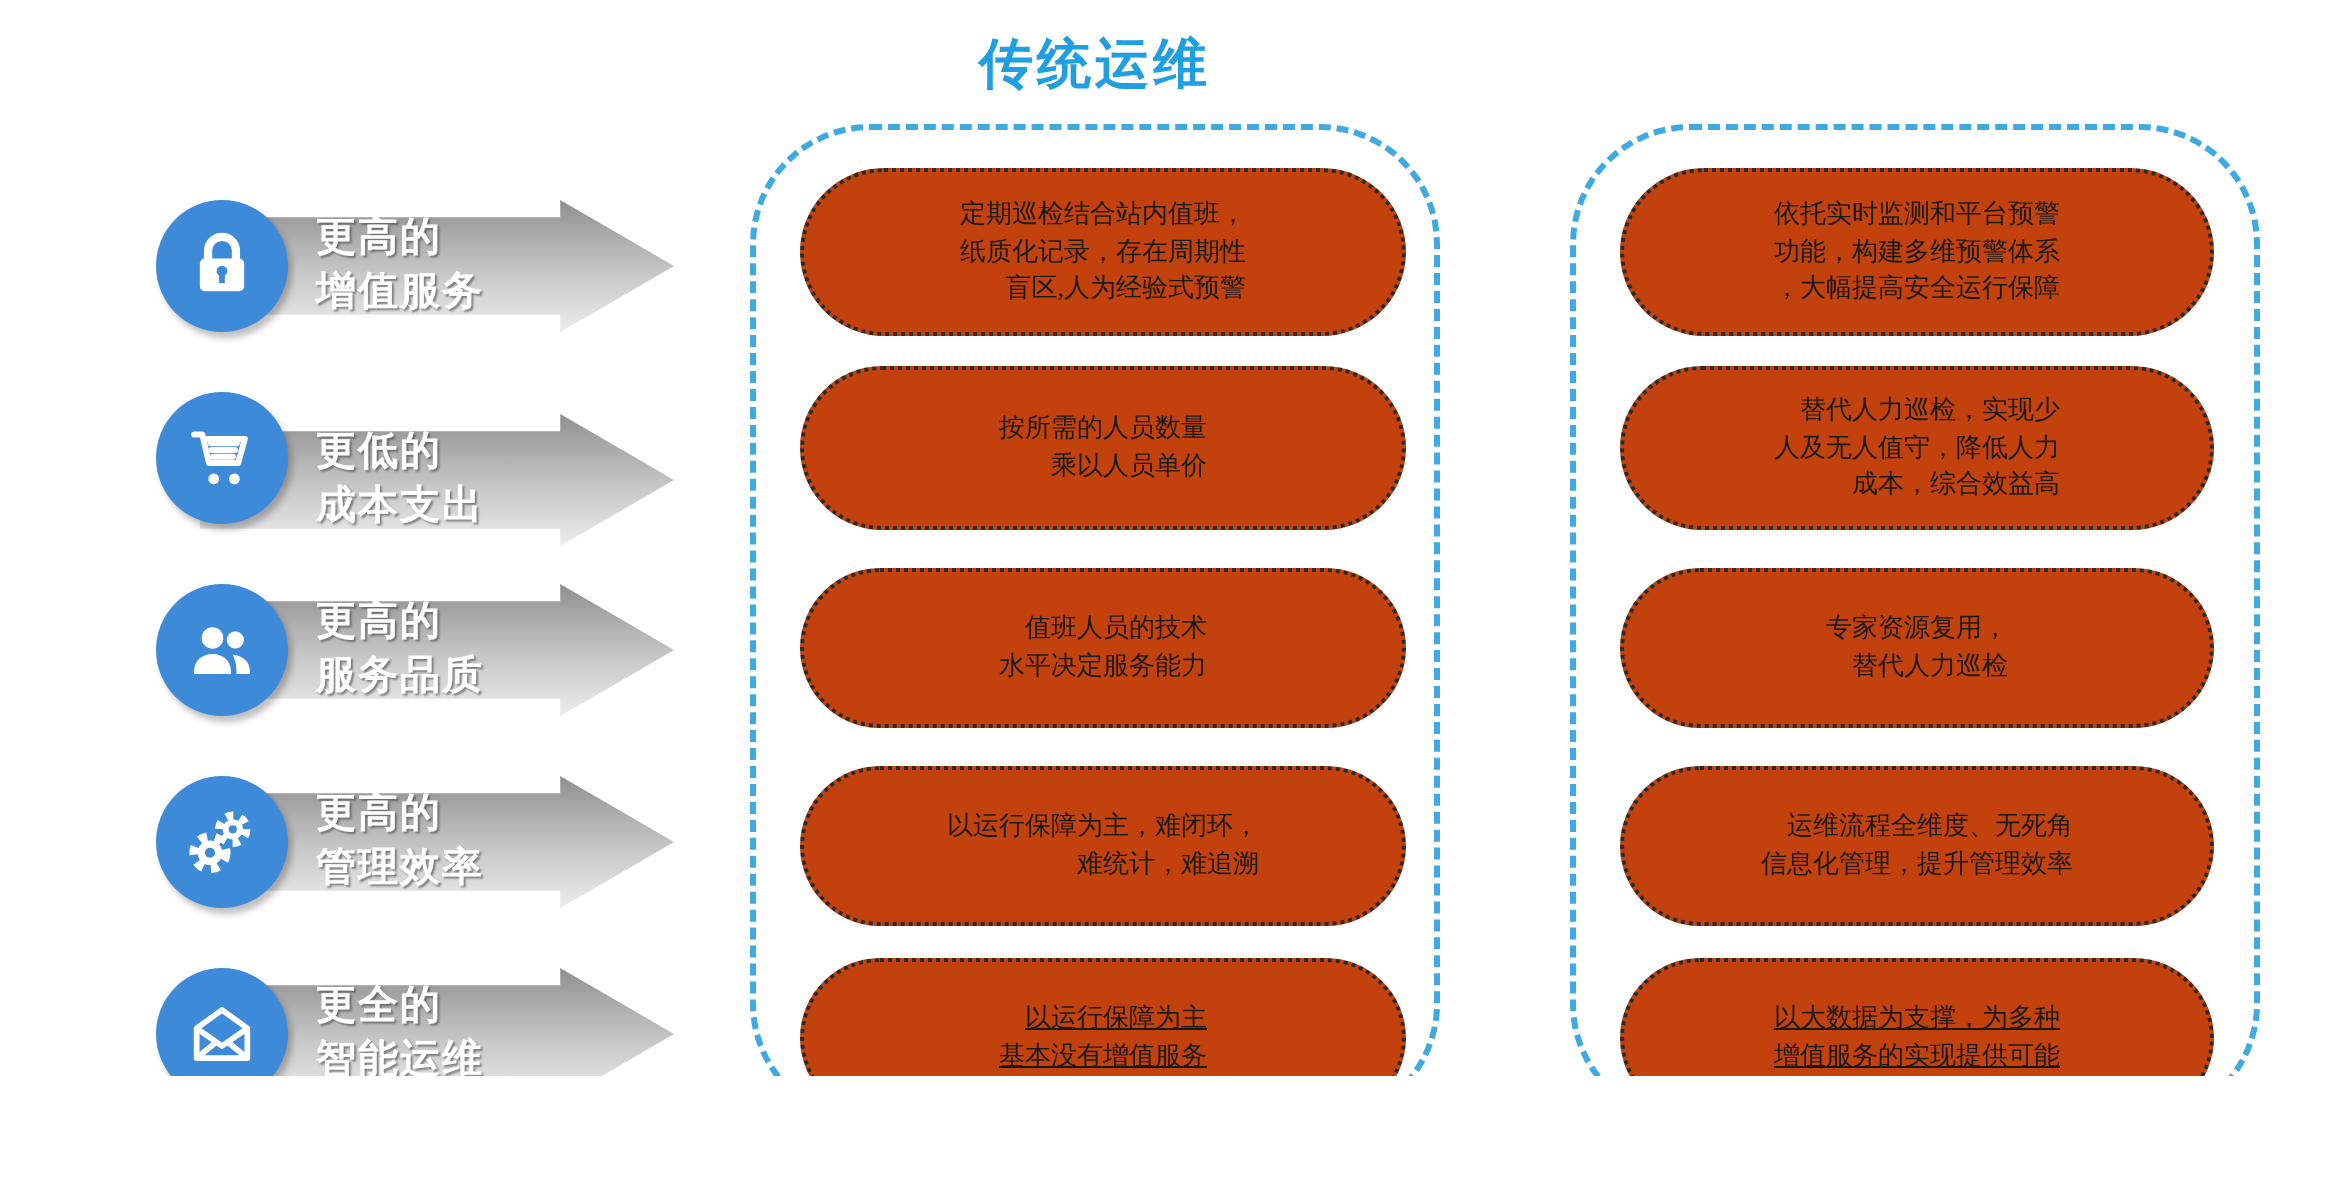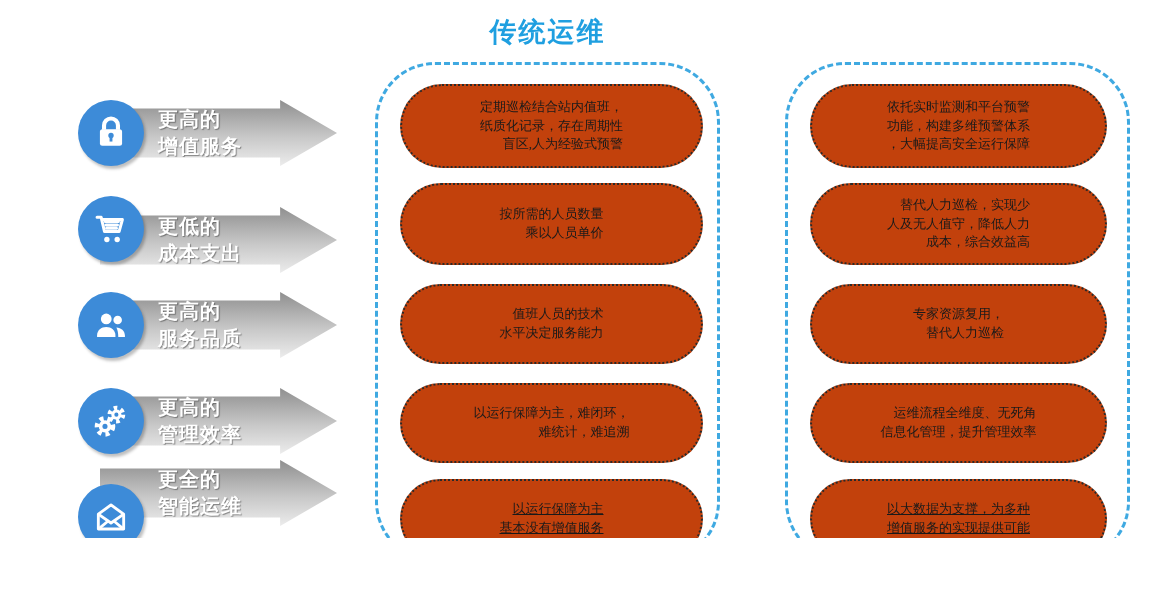--- a/index.html
+++ b/index.html
@@ -42,21 +42,21 @@
   .arrow .t{color:#fff;font-weight:bold;font-size:20px;line-height:1.35;
     text-shadow:1px 1px 1px rgba(60,60,60,.55);letter-spacing:1px;}
   .icon-circle{position:absolute;left:78px;width:66px;height:66px;border-radius:50%;
     background:#3d8bd8;display:flex;align-items:center;justify-content:center;
     box-shadow:2px 3px 3px rgba(0,0,0,.25);}
   .icon-circle svg{width:38px;height:38px;display:block;}
   .r1 .arrow{top:100px}.r1 .icon-circle{top:100px}
   .r2 .arrow{top:207px}.r2 .icon-circle{top:196px}
   .r3 .arrow{top:292px}.r3 .icon-circle{top:292px}
   .r4 .arrow{top:388px}.r4 .icon-circle{top:388px}
-  .r5 .arrow{top:460px}.r5 .icon-circle{top:484px}
+  .r5 .arrow{top:484px}.r5 .icon-circle{top:484px}
 </style>
 </head>
 <body>
 
 <div class="canvas">
 
   <div class="col-title trad">传统运维</div>
 
   <div class="dash-box trad"></div>
   <div class="dash-box smart"></div>

